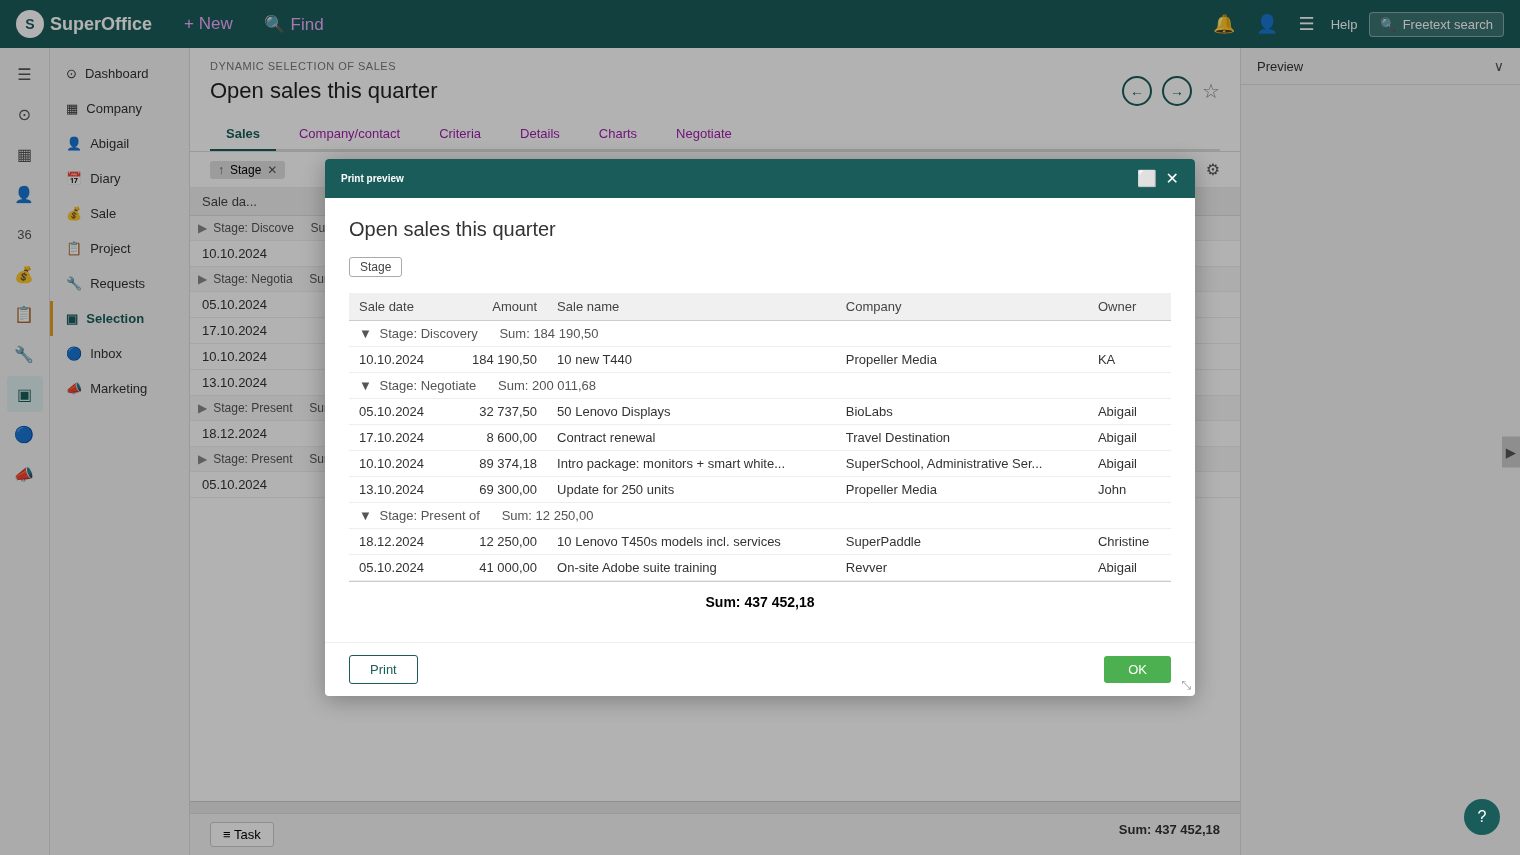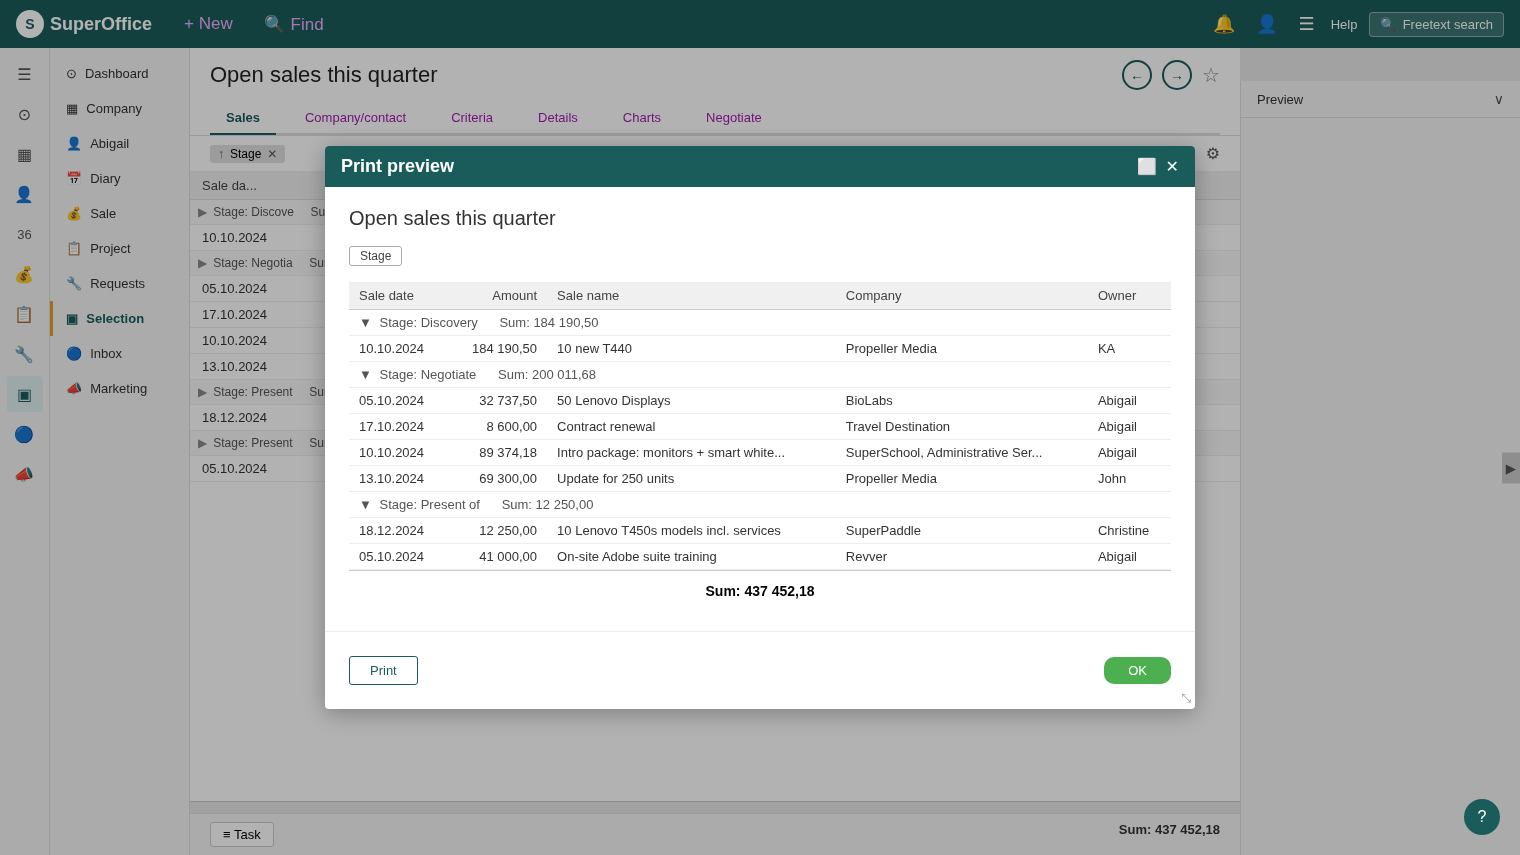--- a/index.html
+++ b/index.html
@@ -188,21 +188,21 @@
       background: none;
       border: none;
       color: #888;
       font-size: 20px;
       cursor: pointer;
     }
 
     
     .tabs {
       display: flex;
-      gap: 13px;
+      gap: 7px;
       border-bottom: 2px solid #ddd;
     }
     .tab {
       padding: 8px 16px;
       cursor: pointer;
       color: #a21caf;
       border-bottom: 2px solid transparent;
       margin-bottom: -2px;
       font-size: 13px;
     }
@@ -332,21 +332,21 @@
     }
     .modal-header {
       background: #1a5c5a;
       color: white;
       padding: 10px 16px;
       display: flex;
       align-items: center;
       justify-content: space-between;
       border-radius: 4px 4px 0 0;
     }
-    .modal-title { font-size: 18px; font-weight: bold; }
+    .modal-title { font-size: 10px; font-weight: bold; }
     .modal-header-actions { display: flex; gap: 8px; align-items: center; }
     .modal-header-btn {
       background: none;
       border: none;
       color: white;
       cursor: pointer;
       font-size: 16px;
     }
     .modal-body {
       padding: 20px 24px;
@@ -395,41 +395,41 @@
     .modal-table .group-header .group-label { color: #555; }
     .modal-table .group-header .group-sum { color: #555; }
     .modal-sum-row {
       text-align: center;
       font-weight: bold;
       padding: 12px;
       font-size: 14px;
       border-top: 1px solid #ccc;
     }
     .modal-footer {
-      padding: 24px 24px;
+      padding: 12px 24px;
       display: flex;
       align-items: center;
       justify-content: space-between;
       border-top: 1px solid #eee;
     }
     .print-btn {
       border: 1px solid #1a5c5a;
       background: white;
       color: #1a5c5a;
       padding: 6px 20px;
       border-radius: 3px;
       cursor: pointer;
       font-size: 13px;
     }
     .ok-btn {
       background: #4caf50;
       color: white;
       border: none;
       padding: 6px 24px;
-      border-radius: 10px;
+      border-radius: 3px;
       cursor: pointer;
       font-size: 13px;
     }
 
     
     .resize-corner {
       position: absolute;
       bottom: 4px;
       right: 4px;
       color: #999;
@@ -544,20 +544,21 @@
     </div>
     <div class="nav-item">
       <span>📣</span>
       <span>Marketing</span>
     </div>
   </div>
 
   <div class="content-area">
 
     <div class="page-header">
+      <div class="page-subtitle">DYNAMIC SELECTION OF SALES</div>
       <div class="page-title-row">
         <h1 class="page-title">Open sales this quarter</h1>
         <div class="page-actions">
           <button class="nav-arrow">←</button>
           <button class="nav-arrow">→</button>
           <button class="star-btn">☆</button>
         </div>
       </div>
 
       <div class="tabs">
@@ -641,21 +642,21 @@
     </div>
 
     <div class="scrollbar-area"></div>
 
     <div class="table-footer">
       <button class="task-btn">≡ Task</button>
       <span class="sum-label">Sum: 437 452,18</span>
     </div>
   </div>
 
-  <div class="right-panel" style="position:relative;margin-top:33px;">
+  <div class="right-panel" style="position:relative;">
     <div class="right-panel-header">
       <span class="right-panel-title">Preview</span>
       <button class="right-panel-toggle">∨</button>
     </div>
     <button class="right-expand-btn">▶</button>
   </div>
 
 </div>
 
 <div class="modal-overlay">

